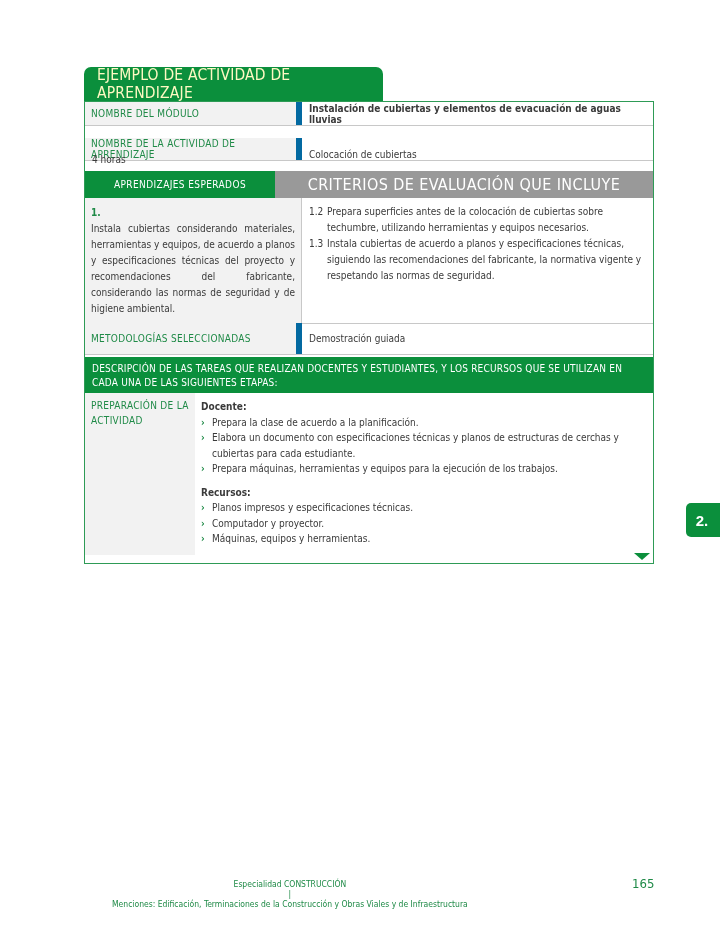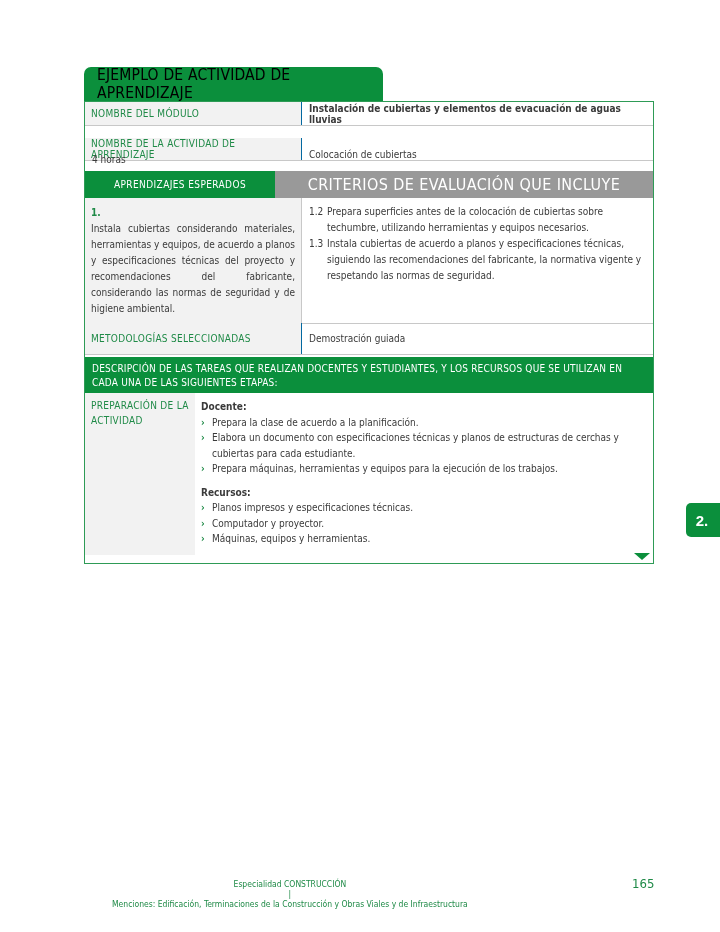--- a/index.html
+++ b/index.html
@@ -4,31 +4,31 @@
 <style>
   html, body { margin: 0; padding: 0; }
   body {
     width: 720px; height: 932px; background: #ffffff; position: relative; overflow: hidden;
     font-family: "DejaVu Sans Condensed", "Liberation Sans Narrow", "Liberation Sans", sans-serif;
     color: #3a3a3a;
   }
   .title-tab {
     position: absolute; left: 84px; top: 67px; width: 299px; height: 34px;
     background: #0b8f3c; border-radius: 7px 7px 0 0;
-    color: #000000; font-size: 15.5px; letter-spacing: 0.2px;
+    color: #fef9c3; font-size: 15.5px; letter-spacing: 0.2px;
     display: flex; align-items: center; padding-left: 13px; box-sizing: border-box;
     font-family: "DejaVu Sans", sans-serif; font-stretch: condensed;
   }
   .card {
     position: absolute; left: 84px; top: 101px; width: 570px; height: 463px;
     border: 1.5px solid #2e9b56; box-sizing: border-box; background: #fff;
   }
   .row { position: absolute; left: 0; right: 0; display: flex; }
   .cell { box-sizing: border-box; font-size: 10px; display: flex; align-items: center; }
-  .lbl { width: 217px; padding-left: 6px; color: #1f8a47; background: #f2f2f2; border-right: 1px solid #0369a1; letter-spacing: 0.3px; }
+  .lbl { width: 217px; padding-left: 6px; color: #1f8a47; background: #f2f2f2; border-right: 6px solid #0369a1; letter-spacing: 0.3px; }
   .val { flex: 1; padding-left: 7px; color: #3a3a3a; }
   .bold { font-weight: bold; }
   .hline { border-bottom: 1px solid #c8c8c8; }
 
   .hdr-green { background: #0b8f3c; color: #ffffff; justify-content: center; font-size: 10px; letter-spacing: 0.4px; }
   .hdr-gray { background: #999999; color: #ffffff; justify-content: center; font-size: 16px; letter-spacing: 0.4px; }
 
   .aprend { width: 217px; background: #f2f2f2; border-right: 1px solid #c8c8c8; padding: 7px 6px 4px 6px; box-sizing: border-box; font-size: 10px; line-height: 16px; color: #3a3a3a; text-align: justify; }
   .aprend .num { color: #1f8a47; font-weight: bold; display: block; }
   .crit { flex: 1; padding: 6px 10px 0 7px; font-size: 10px; line-height: 16px; color: #3a3a3a; }

